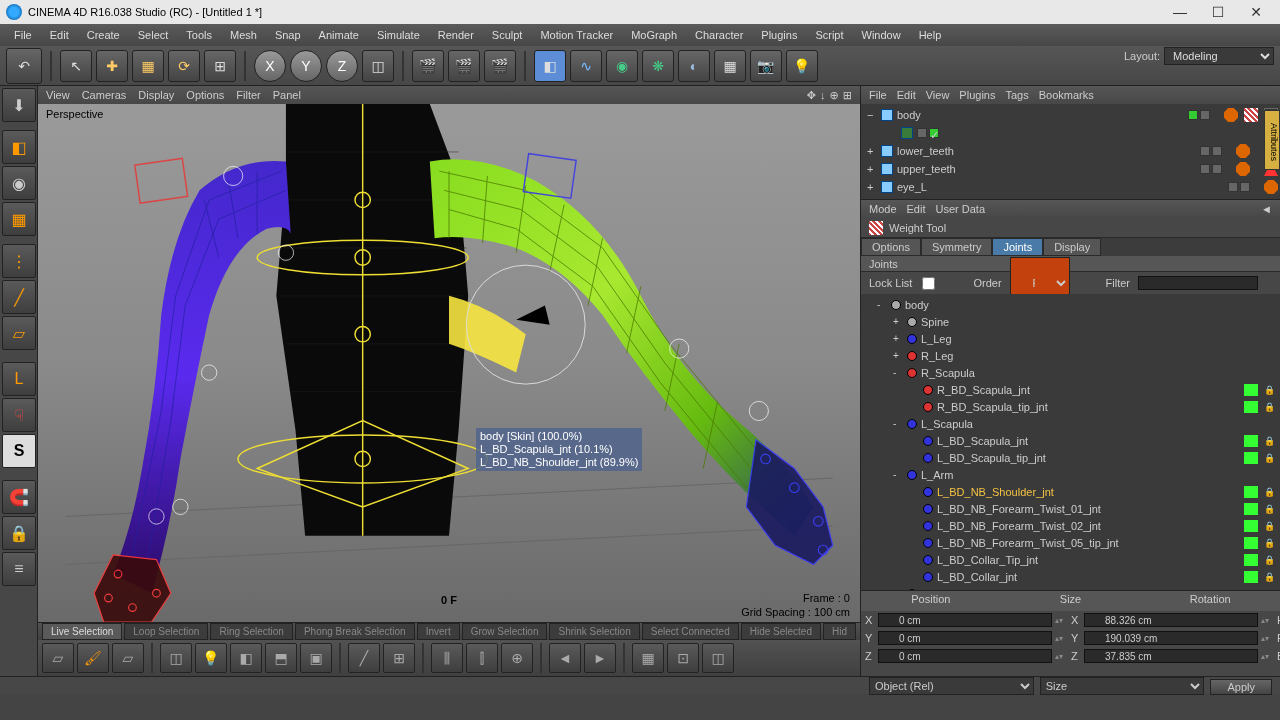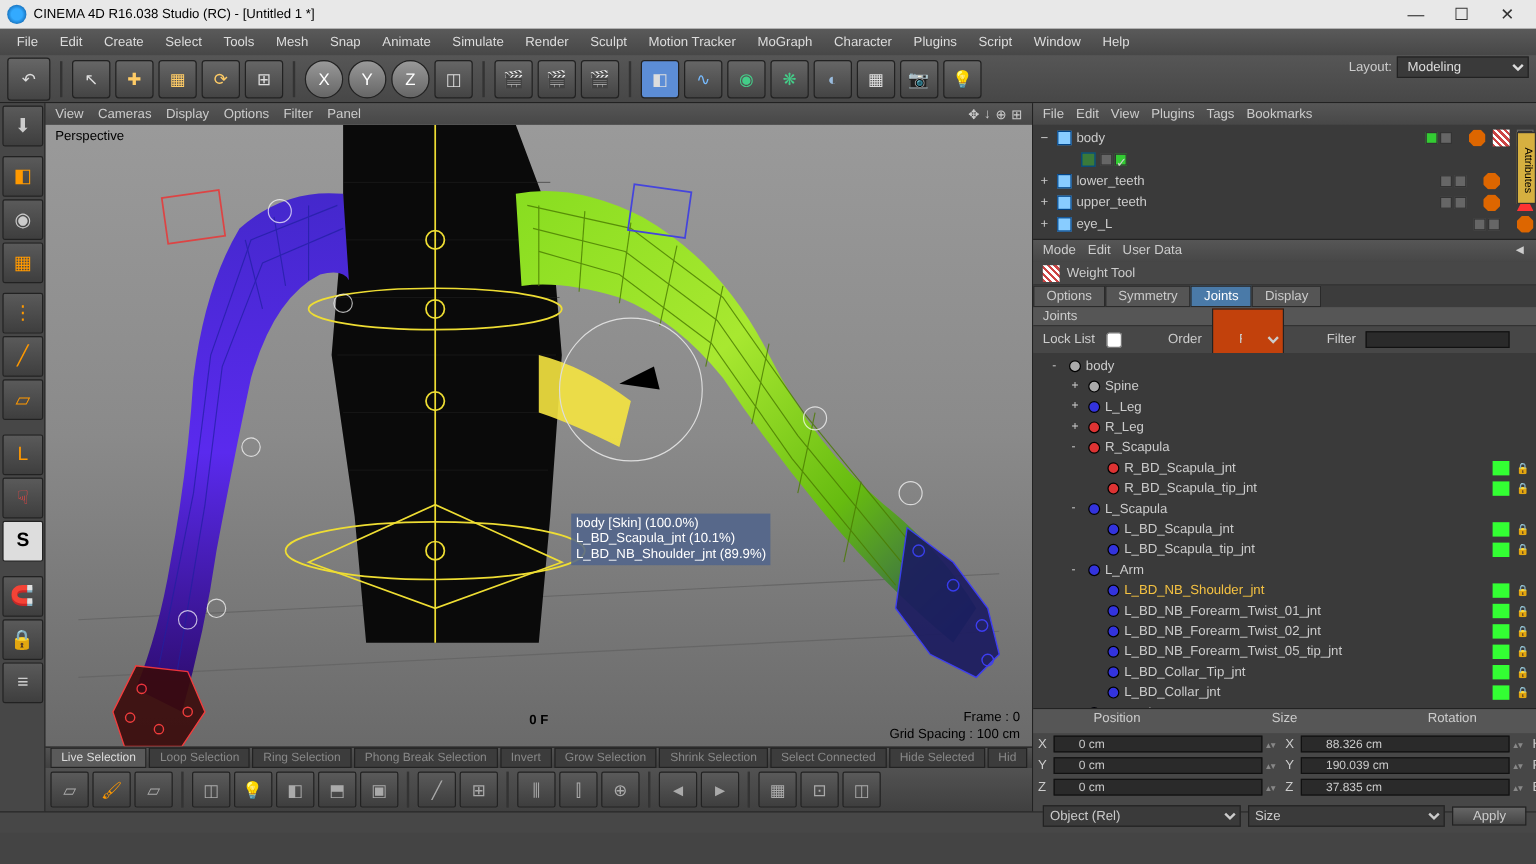--- a/index.html
+++ b/index.html
@@ -78,21 +78,21 @@
 .jrow .sw { width: 14px; height: 12px; background: #3f3; margin-right: 2px; flex-shrink: 0; }
 .jrow .lock { width: 10px; color: #888; font-size: 9px; margin-right: 6px; }
 .coord-bar { height: 86px; background: #474747; border-top: 1px solid #222; }
 .coord-hdr { height: 20px; display: flex; background: #565656; }
 .coord-hdr div { flex: 1; text-align: center; color: #ccc; padding: 2px; }
 .coord-row { height: 18px; display: flex; align-items: center; }
 .coord-cell { flex: 1; display: flex; align-items: center; padding: 0 4px; gap: 3px; }
 .coord-cell .cl { width: 10px; color: #ccc; }
 .coord-cell input { flex: 1; background: #2a2a2a; border: 1px solid #111; color: #ccc; padding: 1px 20px; font-size: 10px; height: 14px; }
 .coord-cell .sp { width: 8px; color: #888; font-size: 8px; }
-.coord-ftr { height: 30px; display: flex; align-items: center; gap: 6px; padding: 0 8px; }
+.coord-ftr { height: 30px; display: flex; align-items: flex-end; gap: 6px; padding: 0 8px; }
 .coord-ftr select { background: #3a3a3a; color: #ccc; border: 1px solid #222; flex: 1; padding: 1px; }
 .coord-ftr button { background: linear-gradient(#666,#444); color: #ccc; border: 1px solid #222; padding: 1px 16px; cursor: pointer; }
 .sel-bar { height: 18px; background: linear-gradient(#525252,#404040); display: flex; align-items: center; padding: 0 4px; gap: 2px; border-top: 1px solid #222; }
 .sel-btn { padding: 2px 8px; background: #3c3c3c; color: #888; border: 1px solid #222; font-size: 10px; cursor: pointer; }
 .sel-btn.active { background: #5a5a5a; color: #ddd; }
 .tool-bar2 { height: 36px; background: linear-gradient(#525252,#404040); display: flex; align-items: center; padding: 0 4px; gap: 3px; }
 .tb2 { width: 32px; height: 30px; background: linear-gradient(#5a5a5a,#3e3e3e); border: 1px solid #222; border-radius: 2px; display:flex; align-items:center; justify-content:center; color:#aaa; font-size:14px; cursor:pointer;}
 .tb2.orange { color: #f90; }
 .statusbar { height: 18px; background: #474747; border-top: 1px solid #222; }
 .vtab-right { position:absolute; right:0; top:110px; width:16px; height:60px; background:#d6b040; writing-mode:vertical-rl; text-align:center; font-size:9px; color:#000; padding-top:4px; border:1px solid #333;}

